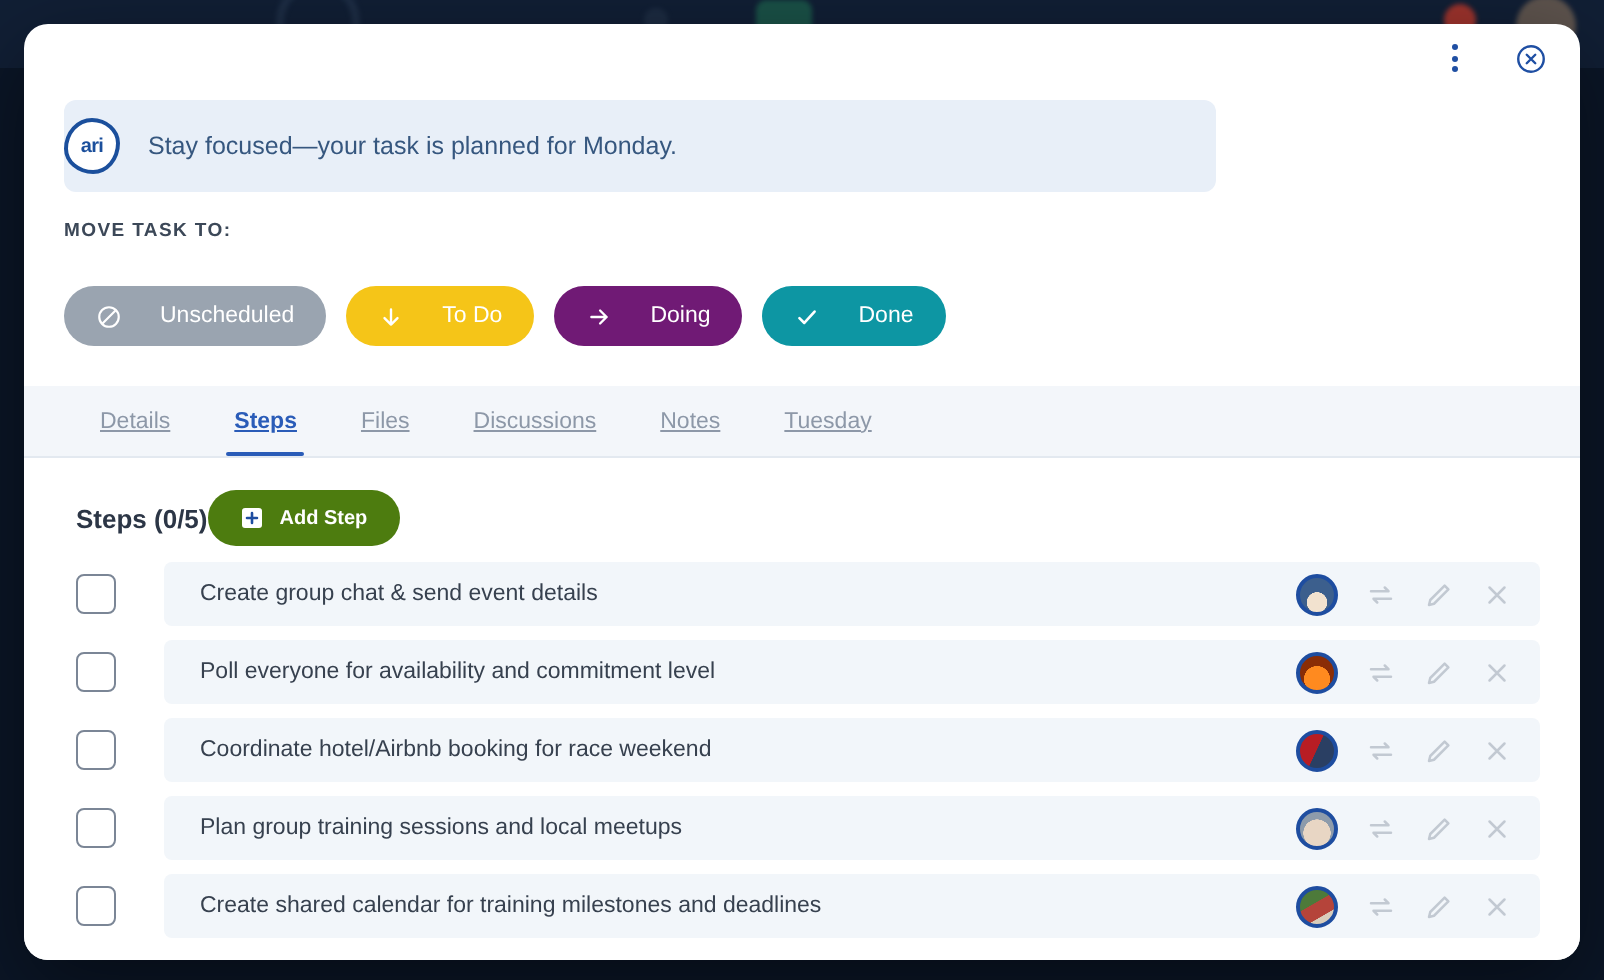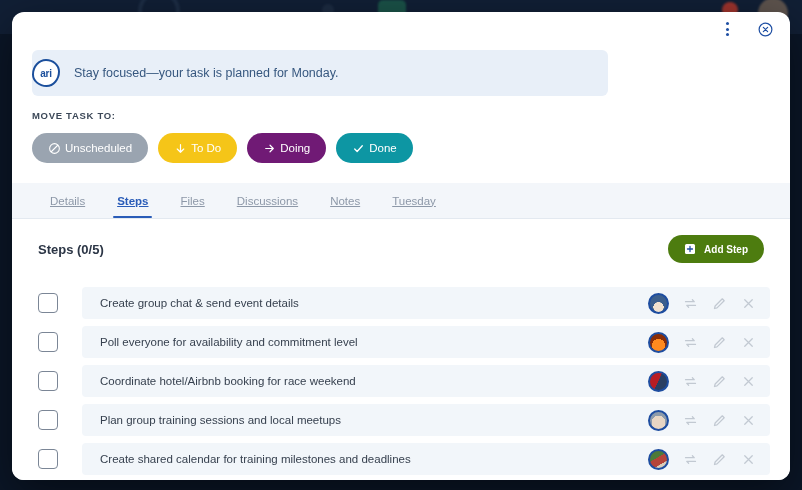--- a/index.html
+++ b/index.html
@@ -132,30 +132,30 @@
     color: #36577f;
   }
 
   
   #move-section { padding: 14px 20px 0 20px; }
   #move-label {
     font-size: 9.5px;
     font-weight: bold;
     letter-spacing: .7px;
     color: #3c4858;
-    margin-bottom: 12px;
+    margin-bottom: 22px;
   }
   #status-buttons { display: flex; gap: 10px; }
   .status-btn {
     height: 30px;
     border-radius: 15px;
     border: none;
     display: inline-flex;
     align-items: center;
-    gap: 4px;
+    gap: 19px;
     padding: 0 16px;
     color: #ffffff;
     font-size: 11.5px;
     font-family: "Liberation Sans", sans-serif;
     cursor: pointer;
     white-space: nowrap;
   }
   .status-btn svg { display: block; }
 
   
@@ -193,24 +193,22 @@
   
   #steps-body {
     flex: 1 1 auto;
     background: #ffffff;
     padding: 16px 20px 0 20px;
     overflow: hidden;
   }
   #steps-head {
     display: flex;
     align-items: center;
-    justify-content: space-between;
-    margin-bottom: 24px;
+    margin-bottom: 8px;
     padding: 0 6px;
-    gap: 12px;
   }
   #steps-title { font-size: 13px; font-weight: bold; color: #2c3646; }
   #add-step-btn {
     height: 28px;
     background: #4d7c0f;
     color: #fff;
     border: none;
     border-radius: 14px;
     display: inline-flex;
     align-items: center;

